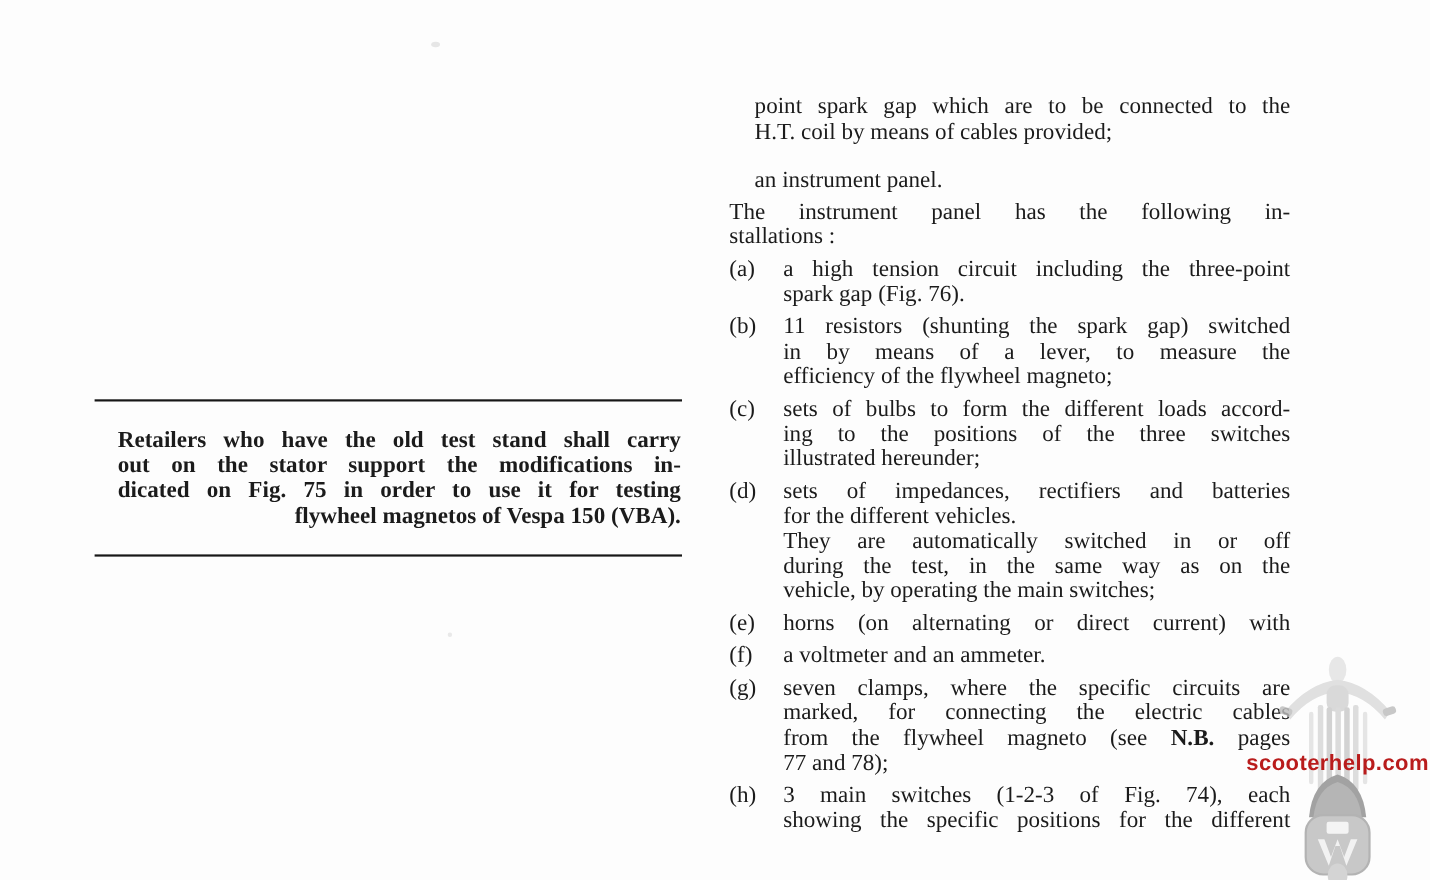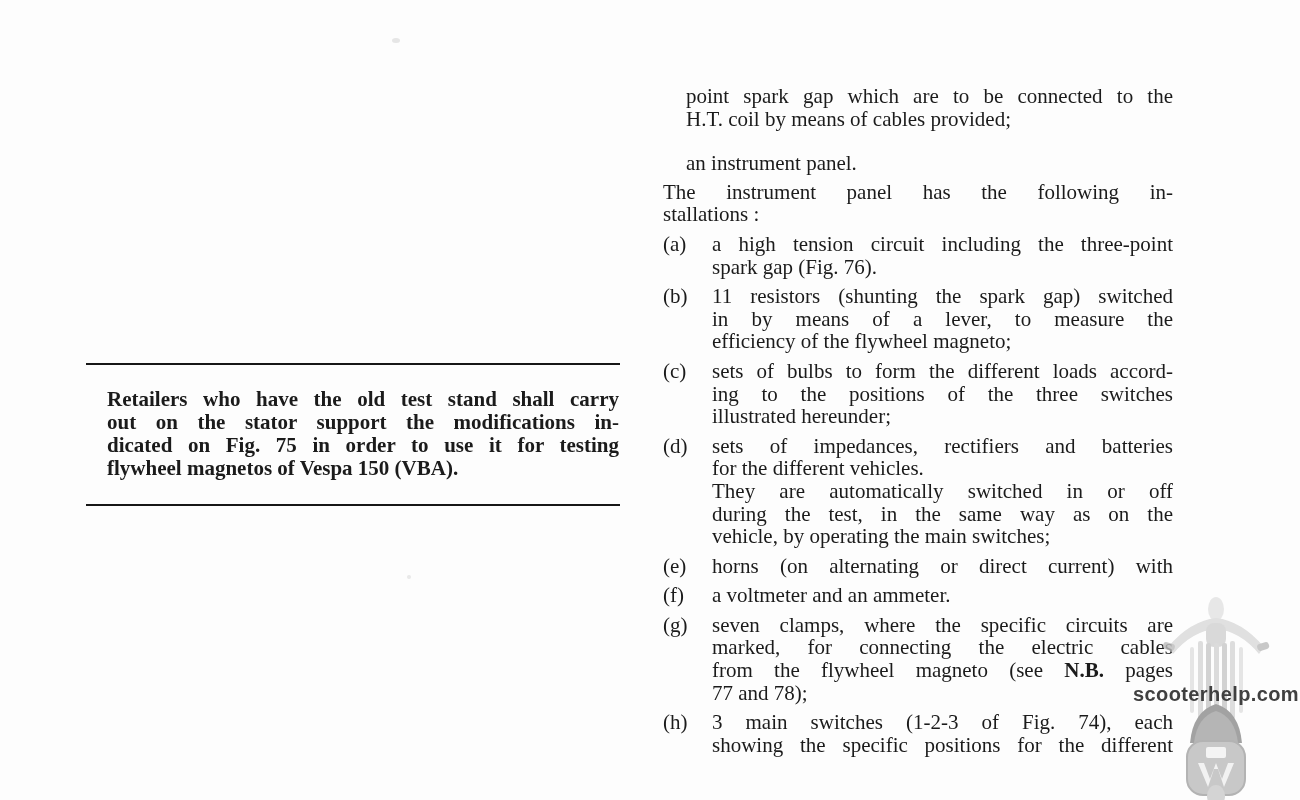--- a/index.html
+++ b/index.html
@@ -13,32 +13,32 @@
   .j{text-align:justify;text-align-last:justify;white-space:normal;}
   
   .rightcol{position:absolute;left:663px;top:85px;width:510px;font-size:21px;}
   .cont{padding-left:23px;}
   .cont2{margin-top:22px;}
   .intro{margin-top:6px;}
   .item{position:relative;padding-left:49px;margin-top:7px;}
   .item-label{position:absolute;left:0;top:0;line-height:22.6px;}
   
   .notebox{position:absolute;left:107px;top:388px;width:512px;font-size:21px;font-weight:bold;}
-  .notebox .ln{line-height:23px;}
+  .notebox .ln{line-height:23px;text-align:right;}
   .rule{position:absolute;left:86px;width:534px;height:2px;background:#171717;}
   .rule-top{top:363px;}
   .rule-bottom{top:504px;}
   
   .pagenum{position:absolute;left:99px;top:804px;font-family:"Liberation Sans",sans-serif;
     font-size:24px;color:#737373;}
   
   .scooter{position:absolute;left:1160px;top:591px;opacity:0.82;}
   .watermark-text{position:absolute;left:1133px;top:683px;
     font-family:"Liberation Sans",sans-serif;font-weight:bold;font-size:20px;
-    color:#404040;letter-spacing:0.4px;}
+    color:#b91c1c;letter-spacing:0.4px;}
   .speck{position:absolute;border-radius:50%;background:#c4c4c4;}
   .speck1{left:392px;top:38px;width:8px;height:5px;opacity:.4;}
   .speck2{left:407px;top:575px;width:4px;height:4px;opacity:.35;}
 </style>
 </head>
 <body>
 
 <div id="page">
 
   <div class="speck speck1"></div>

